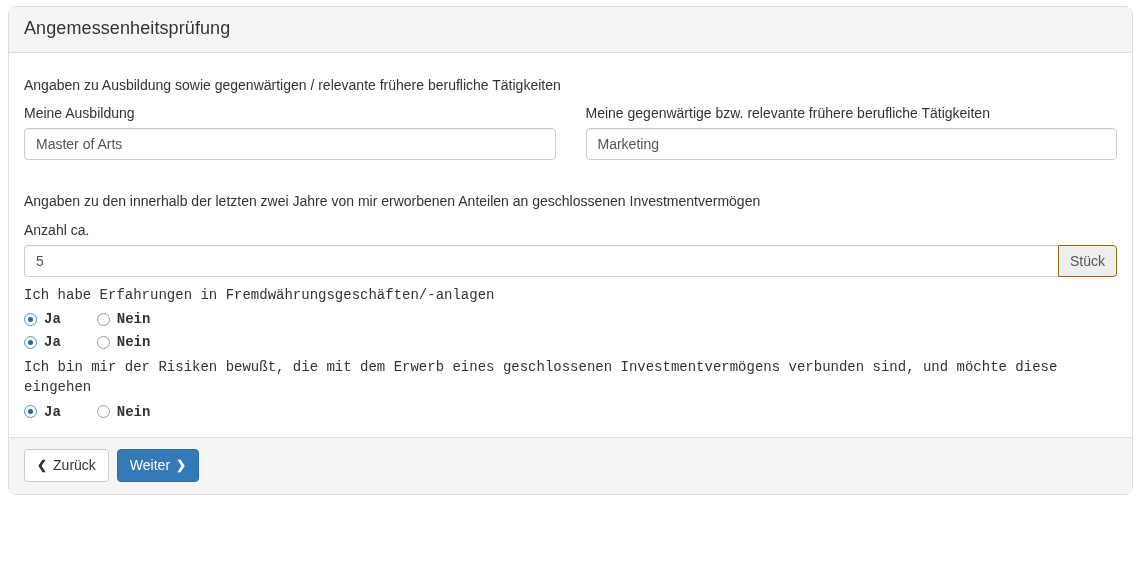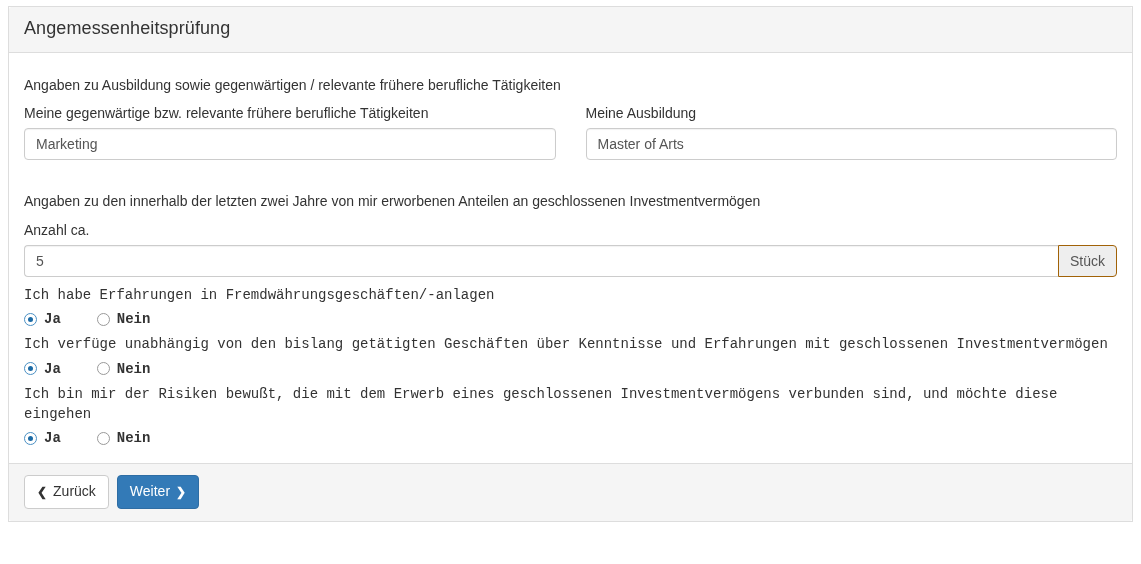--- a/index.html
+++ b/index.html
@@ -22,21 +22,21 @@
     width: 1141px;
     height: 564px;
     box-sizing: border-box;
     padding: 6px 8px 0 8px;
     background: #ffffff;
   }
 
   
   .panel {
     border: 1px solid #dddddd;
-    border-radius: 0;
+    border-radius: 8px;
     background: #ffffff;
     width: 1125px;
     box-sizing: border-box;
   }
 
   .panel-heading {
     background: #f5f5f5;
     border-bottom: 1px solid #dddddd;
     border-top-left-radius: 3px;
     border-top-right-radius: 3px;
@@ -232,30 +232,30 @@
     <div class="panel-heading">
       <h1 class="panel-title">Angemessenheitsprüfung</h1>
     </div>
 
     <div class="panel-body">
 
       <p class="section-text">Angaben zu Ausbildung sowie gegenwärtigen / relevante frühere berufliche Tätigkeiten</p>
 
       <div class="row2">
         <div class="col">
+          <label class="field-label">Meine Ausbildung</label>
+          <div class="input-wrap">
+            <input class="form-control" type="text" value="Master of Arts" style="">
+          </div>
+        </div>
+
+        <div class="col">
           <label class="field-label">Meine gegenwärtige bzw. relevante frühere berufliche Tätigkeiten</label>
           <div class="input-wrap">
             <input class="form-control" type="text" value="Marketing" style="">
-          </div>
-        </div>
-
-        <div class="col">
-          <label class="field-label">Meine Ausbildung</label>
-          <div class="input-wrap">
-            <input class="form-control" type="text" value="Master of Arts" style="">
           </div>
         </div>
       </div>
 
       <div class="gap-1"></div>
 
       <p class="section-text">Angaben zu den innerhalb der letzten zwei Jahre von mir erworbenen Anteilen an geschlossenen Investmentvermögen</p>
 
       <div class="row2">
         <div class="col">
@@ -276,21 +276,20 @@
             <span class="radio-label">Ja</span>
           </label>
           <label class="radio-item">
             <span class="radio-dot"></span>
             <span class="radio-label">Nein</span>
           </label>
         </div>
       </div>
 
       <div class="question">
-        <p class="question-text">Ich verfüge unabhängig von den bislang getätigten Geschäften über Kenntnisse und Erfahrungen mit geschlossenen Investmentvermögen</p>
         <div class="radio-row">
           <label class="radio-item checked">
             <span class="radio-dot"></span>
             <span class="radio-label">Ja</span>
           </label>
           <label class="radio-item">
             <span class="radio-dot"></span>
             <span class="radio-label">Nein</span>
           </label>
         </div>

